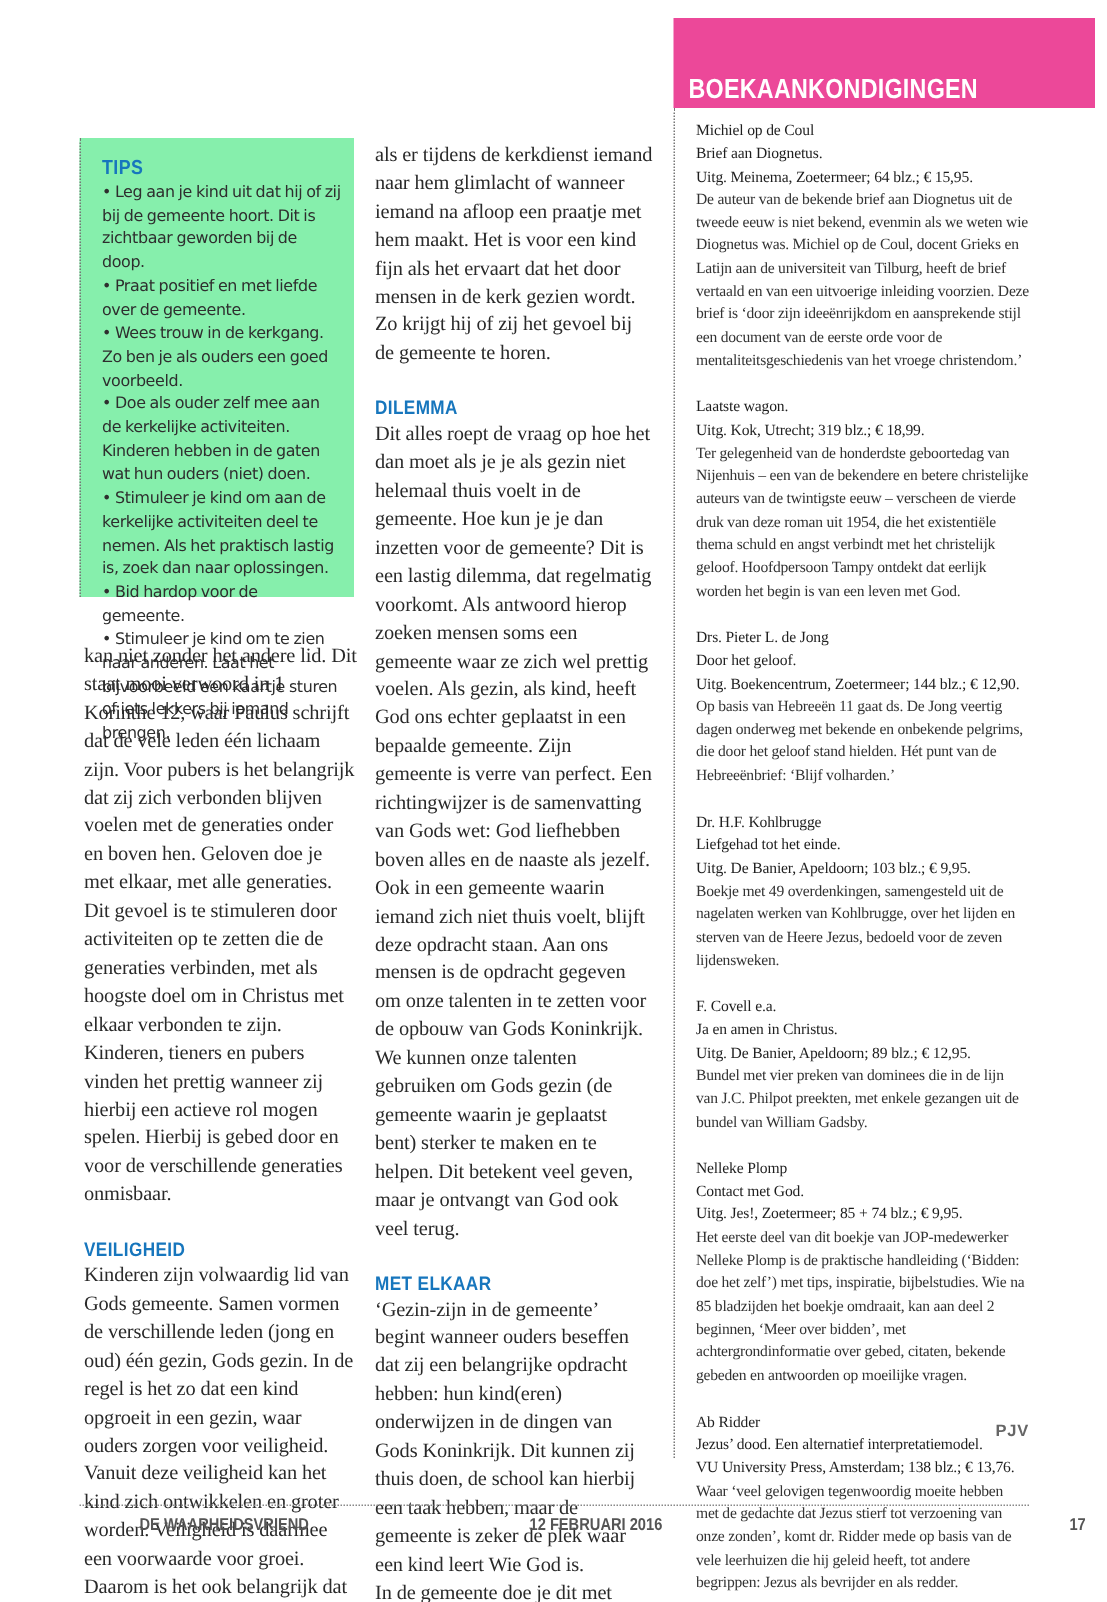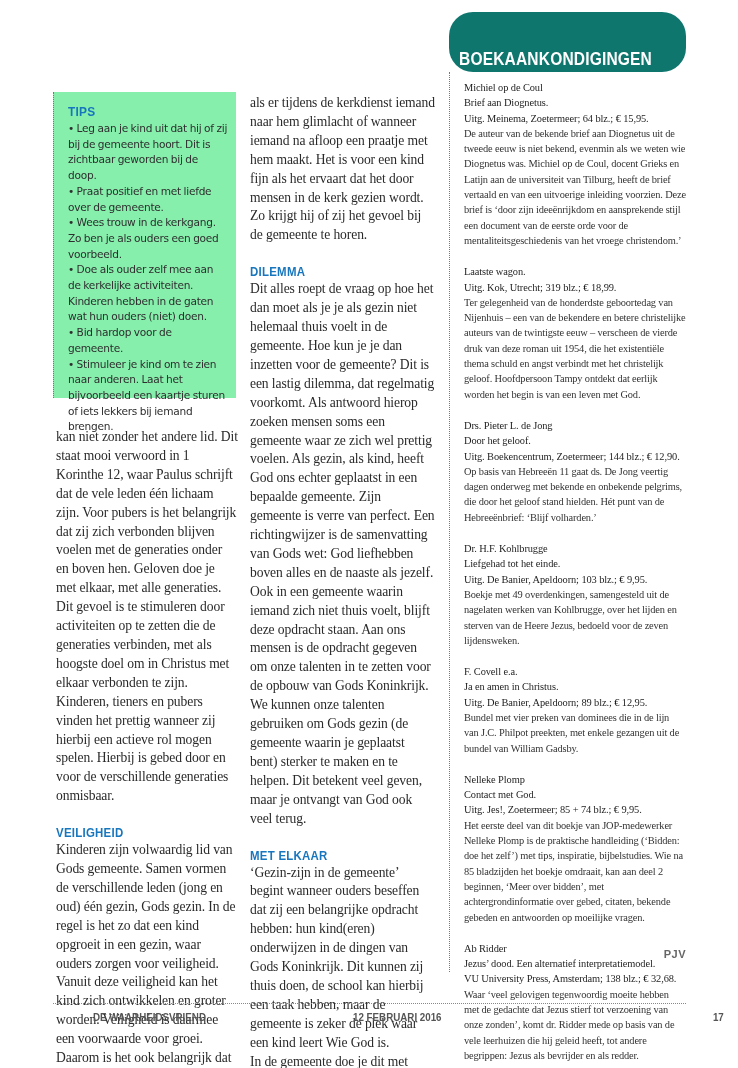--- a/index.html
+++ b/index.html
@@ -36,23 +36,22 @@
     letter-spacing: -0.1px;
   }
   .subhead {
     font-family: "Liberation Sans", "DejaVu Sans", sans-serif; font-weight: bold;
     color: #1776bd; font-size: 13px; margin: 19px 0 0 0; line-height: 16px;
     transform: scaleX(0.88); transform-origin: left; letter-spacing: 0.3px;
   }
 
   
   .banner {
-    position: absolute; left: 449px; top: 12px; width: 237px; height: 60px;
-    background: #0f766e;
-    border-radius: 24px;
+    position: absolute; left: 449px; top: 12px; width: 281px; height: 60px;
+    background: #ec4899;
   }
   .banner-title {
     position: absolute; left: 10px; top: 36px;
     font-family: "Liberation Sans", "DejaVu Sans", sans-serif; font-weight: bold;
     color: #ffffff; font-size: 18.5px; letter-spacing: 0.2px;
     transform: scaleX(0.84); transform-origin: left;
     white-space: nowrap;
   }
   .col-right {
     position: absolute; left: 449px; top: 72px; width: 237px; height: 900px;
@@ -90,20 +89,21 @@
 </style>
 </head>
 <body>
 
 <div class="tips-box">
   <div class="tips-title">TIPS</div>
   <div class="tip">• Leg aan je kind uit dat hij of zij bij de gemeente hoort. Dit is zichtbaar geworden bij de doop.</div>
   <div class="tip">• Praat positief en met liefde over de gemeente.</div>
   <div class="tip">• Wees trouw in de kerkgang. Zo ben je als ouders een goed voorbeeld.</div>
   <div class="tip">• Doe als ouder zelf mee aan de kerkelijke activiteiten. Kinderen hebben in de gaten wat hun ouders (niet) doen.</div>
+  <div class="tip">• Stimuleer je kind om aan de kerkelijke activiteiten deel te nemen. Als het praktisch lastig is, zoek dan naar oplossingen.</div>
   <div class="tip">• Bid hardop voor de gemeente.</div>
   <div class="tip">• Stimuleer je kind om te zien naar anderen. Laat het bijvoorbeeld een kaartje sturen of iets lekkers bij iemand brengen.</div>
 </div>
 
 <div class="col-left">
   <p class="body-text">kan niet zonder het andere lid. Dit staat mooi verwoord in 1 Korinthe 12, waar Paulus schrijft dat de vele leden één lichaam zijn. Voor pubers is het belangrijk dat zij zich verbonden blijven voelen met de generaties onder en boven hen. Geloven doe je met elkaar, met alle generaties. Dit gevoel is te stimuleren door activiteiten op te zetten die de generaties verbinden, met als hoogste doel om in Christus met elkaar verbonden te zijn. Kinderen, tieners en pubers vinden het prettig wanneer zij hierbij een actieve rol mogen spelen. Hierbij is gebed door en voor de verschillende generaties onmisbaar.</p>
   <div class="subhead">VEILIGHEID</div>
   <p class="body-text">Kinderen zijn volwaardig lid van Gods gemeente. Samen vormen de verschillende leden (jong en oud) één gezin, Gods gezin. In de regel is het zo dat een kind opgroeit in een gezin, waar ouders zorgen voor veiligheid. Vanuit deze veiligheid kan het kind zich ontwikkelen en groter worden. Veiligheid is daarmee een voorwaarde voor groei. Daarom is het ook belangrijk dat kinderen veiligheid in de gemeente ervaren om te kunnen ‘groeien’.</p>
 
 </div>
@@ -154,21 +154,21 @@
   </div>
   <div class="book">
     <div class="book-line">Nelleke Plomp</div>
     <div class="book-line">Contact met God.</div>
     <div class="book-line">Uitg. Jes!, Zoetermeer; 85 + 74 blz.; € 9,95.</div>
     <div class="book-desc">Het eerste deel van dit boekje van JOP-medewerker Nelleke Plomp is de praktische handleiding (‘Bidden: doe het zelf’) met tips, inspiratie, bijbelstudies. Wie na 85 bladzijden het boekje omdraait, kan aan deel 2 beginnen, ‘Meer over bidden’, met achtergrondinformatie over gebed, citaten, bekende gebeden en antwoorden op moeilijke vragen.</div>
   </div>
   <div class="book">
     <div class="book-line">Ab Ridder</div>
     <div class="book-line">Jezus’ dood. Een alternatief interpretatiemodel.</div>
-    <div class="book-line">VU University Press, Amsterdam; 138 blz.; € 32,68.</div>
+    <div class="book-line">VU University Press, Amsterdam; 138 blz.; € 13,76.</div>
     <div class="book-desc">Waar ‘veel gelovigen tegenwoordig moeite hebben met de gedachte dat Jezus stierf tot verzoening van onze zonden’, komt dr. Ridder mede op basis van de vele leerhuizen die hij geleid heeft, tot andere begrippen: Jezus als bevrijder en als redder.</div>
   </div>
   <div class="pjv">PJV</div>
 </div>
 
 <div class="footer-rule"></div>
 <div class="footer">
   <span class="f-left">DE WAARHEIDSVRIEND</span>
   <span class="f-mid">12 FEBRUARI 2016</span>
   <span class="f-right">17</span>

